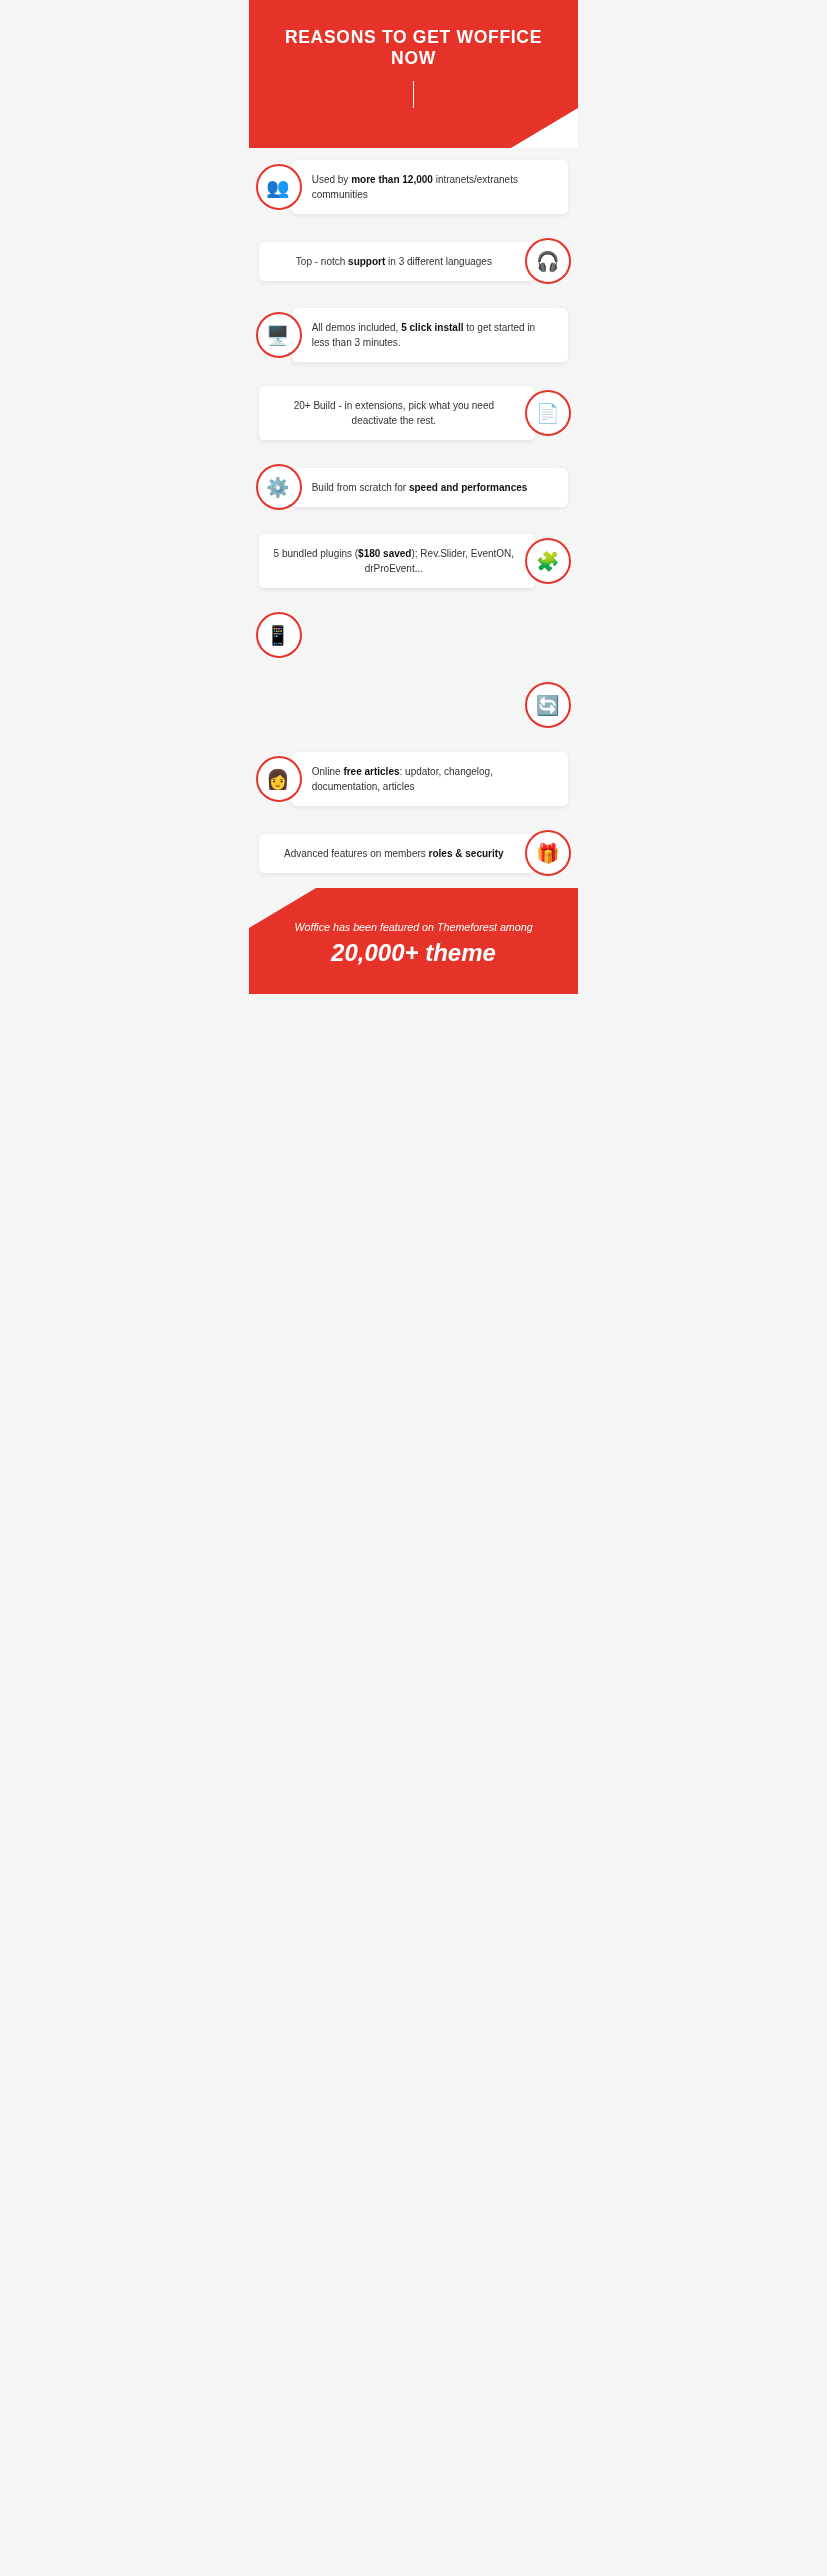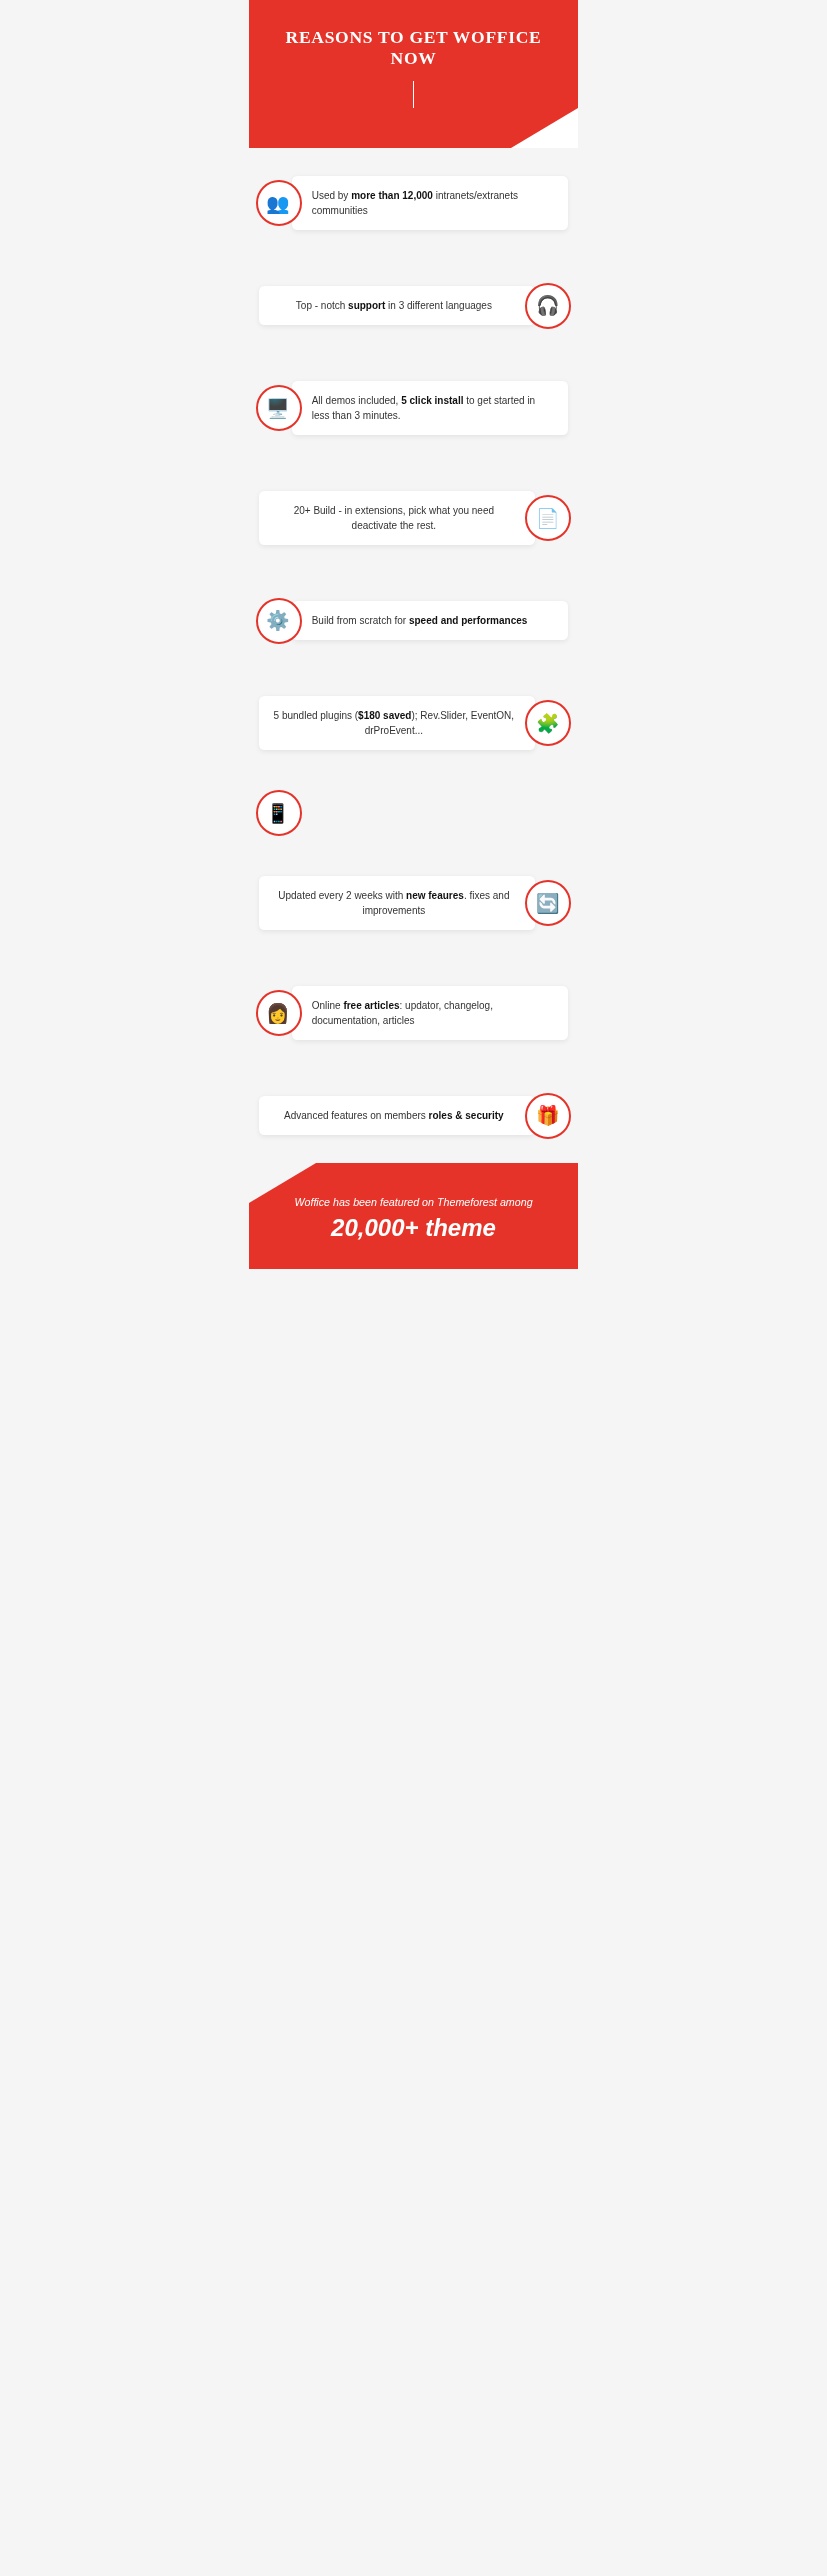--- a/index.html
+++ b/index.html
@@ -22,21 +22,20 @@
       padding: 27px 13.4px 40px;
       text-align: center;
       position: relative;
     }
     .header-title {
       color: #fff;
       font-size: 17.5px;
       font-weight: 900;
       letter-spacing: 0.7px;
       text-transform: uppercase;
-      font-family: Liberation Serif, serif;
     }
     .header-divider {
       width: 1.3px;
       height: 27px;
       background: #fff;
       margin: 12px auto 0;
     }
     .header-corner {
       position: absolute;
       bottom: 0;
@@ -83,21 +82,21 @@
       font-size: 20px;
       position: relative;
       z-index: 2;
     }
 
     .feature-card {
       background: #fff;
       border-radius: 5.4px;
       padding: 12px 13.4px;
       flex: 1;
-      margin: 16px -10px;
+      margin: 0 -10px;
       box-shadow: 0 1.3px 5.4px rgba(0,0,0,0.07);
       position: relative;
       z-index: 1;
     }
 
     .feature-row.left-icon .feature-card {
       margin-left: -10px;
       margin-right: 10px;
       padding-left: 20px;
     }
@@ -196,23 +195,20 @@
         <div class="icon-circle" style="font-size: 19px;">🧩</div>
         <div class="feature-card">
           <p class="feature-text">5 bundled plugins (<strong>$180 saved</strong>); Rev.Slider, EventON, drProEvent...</p>
         </div>
       </div>
       <div class="feature-row left-icon">
         <div class="icon-circle" style="font-size: 19px;">📱</div>
       </div>
       <div class="feature-row right-icon">
         <div class="icon-circle" style="font-size: 19px;">🔄</div>
-        <div class="feature-card">
-          <p class="feature-text">Updated every 2 weeks with <strong>new feaures</strong>. fixes and improvements</p>
-        </div>
       </div>
       <div class="feature-row left-icon">
         <div class="icon-circle" style="font-size: 19px;">👩</div>
         <div class="feature-card">
           <p class="feature-text">Online <strong>free articles</strong>: updator, changelog, documentation, articles</p>
         </div>
       </div>
       <div class="feature-row right-icon">
         <div class="icon-circle" style="font-size: 19px;">🎁</div>
         <div class="feature-card">

